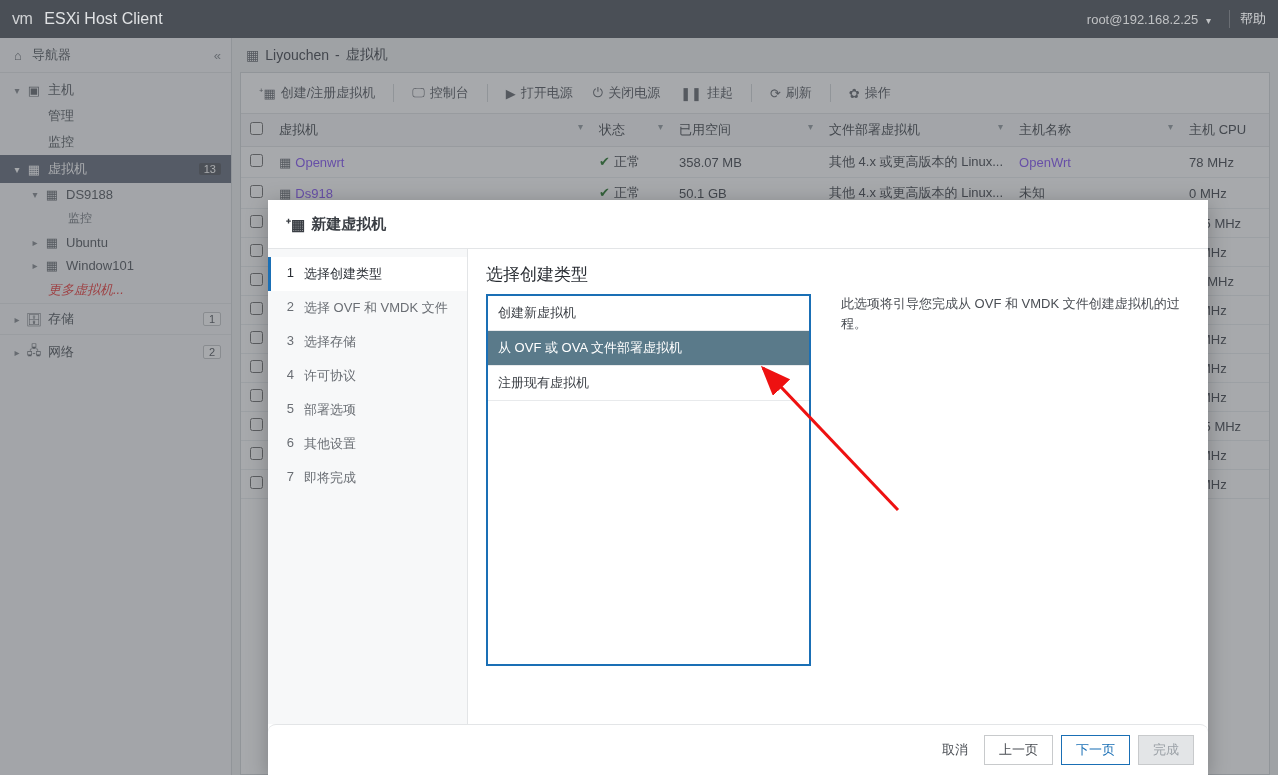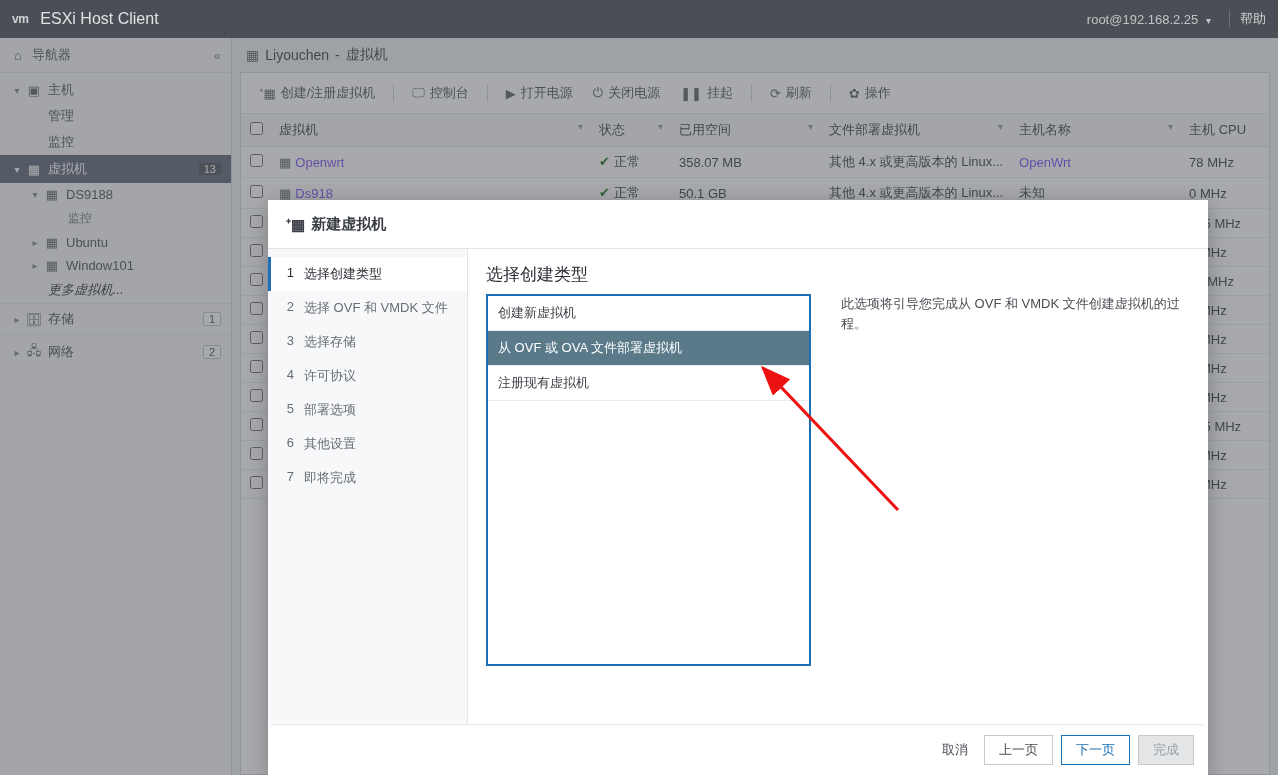--- a/index.html
+++ b/index.html
@@ -1,39 +1,39 @@
 <!DOCTYPE html>
 <html><head>
 <meta charset="utf-8">
 <style>
 * { margin: 0; padding: 0; box-sizing: border-box; font-family: Arial, sans-serif; }
 body { width: 1278px; height: 775px; overflow: hidden; background: #f1f2f3; position: relative; }
 
 
 .topbar { background: #4a4f56; height: 38px; display: flex; align-items: center; color: #d0d2d4; padding: 0 12px; font-size: 13px; }
-.topbar .vm-logo { font-weight: bold; font-size: 12px; margin-right: 12px; letter-spacing: -0.5px; }
+.topbar .vm-logo { font-weight: normal; font-size: 16px; margin-right: 12px; letter-spacing: -0.5px; }
 .topbar .product-name { font-size: 16px; color: #e0e2e4; flex: 1; }
 .topbar .user-info { color: #c0c2c4; margin-right: 8px; }
 .topbar .user-info .dropdown-arrow { margin-left: 4px; font-size: 10px; }
 .topbar .sep { width:1px; height:18px; background:#6a6e74; margin:0 10px; }
 
 
 .main-layout { display: flex; height: calc(100% - 38px); }
 
 
 .sidebar { width: 232px; background: #f7f8f9; border-right: 1px solid #d8dadc; font-size: 13px; color: #5a5e64; }
 .sidebar-header { display:flex; align-items:center; padding: 8px 10px; border-bottom:1px solid #e3e5e7; }
 .sidebar-header .collapse-icon { margin-left:auto; color:#8a8e94; cursor:pointer; }
 .sidebar .nav-icon { width:16px; display:inline-flex; justify-content:center; margin-right:6px; color:#6a6e74; }
 .sidebar .tree { padding: 4px 0; }
 .sidebar .tree-row { display:flex; align-items:center; padding: 4px 10px; cursor:pointer; }
 .sidebar .tree-row.level1 { padding-left: 28px; }
 .sidebar .tree-row.level2 { padding-left: 48px; }
 .sidebar .tree-row.level3 { padding-left: 68px; font-size:12px; color:#7a7e84; }
-.sidebar .tree-row.italic { font-style: italic; color:#404040; }
+.sidebar .tree-row.italic { font-style: italic; color:#ef4444; }
 .sidebar .expand { width:14px; display:inline-block; text-align:center; font-size:10px; color:#8a8e94; margin-right:2px;}
 .sidebar .badge { margin-left:auto; background:#d8dadc; color:#4a4e54; border-radius:2px; padding:0 5px; font-size:11px; }
 .sidebar .vm-section-head { display:flex; align-items:center; padding:5px 10px; background:#6b7280; color:#fff; }
 .sidebar .vm-section-head .badge { background:#5a5e64; color:#fff; }
 .sidebar .bottom-rows .tree-row { padding: 6px 10px; border-top:1px solid #e8eaec; }
 .sidebar .counter-badge { margin-left:auto; border:1px solid #c8cacc; border-radius:2px; padding:0 5px; font-size:11px; background:#fff;}
 
 
 .content { flex:1; display:flex; flex-direction:column; overflow:hidden; }
 .breadcrumb-bar { padding: 8px 14px; font-size:14px; color:#4a4e54; display:flex; align-items:center; gap:6px; }

